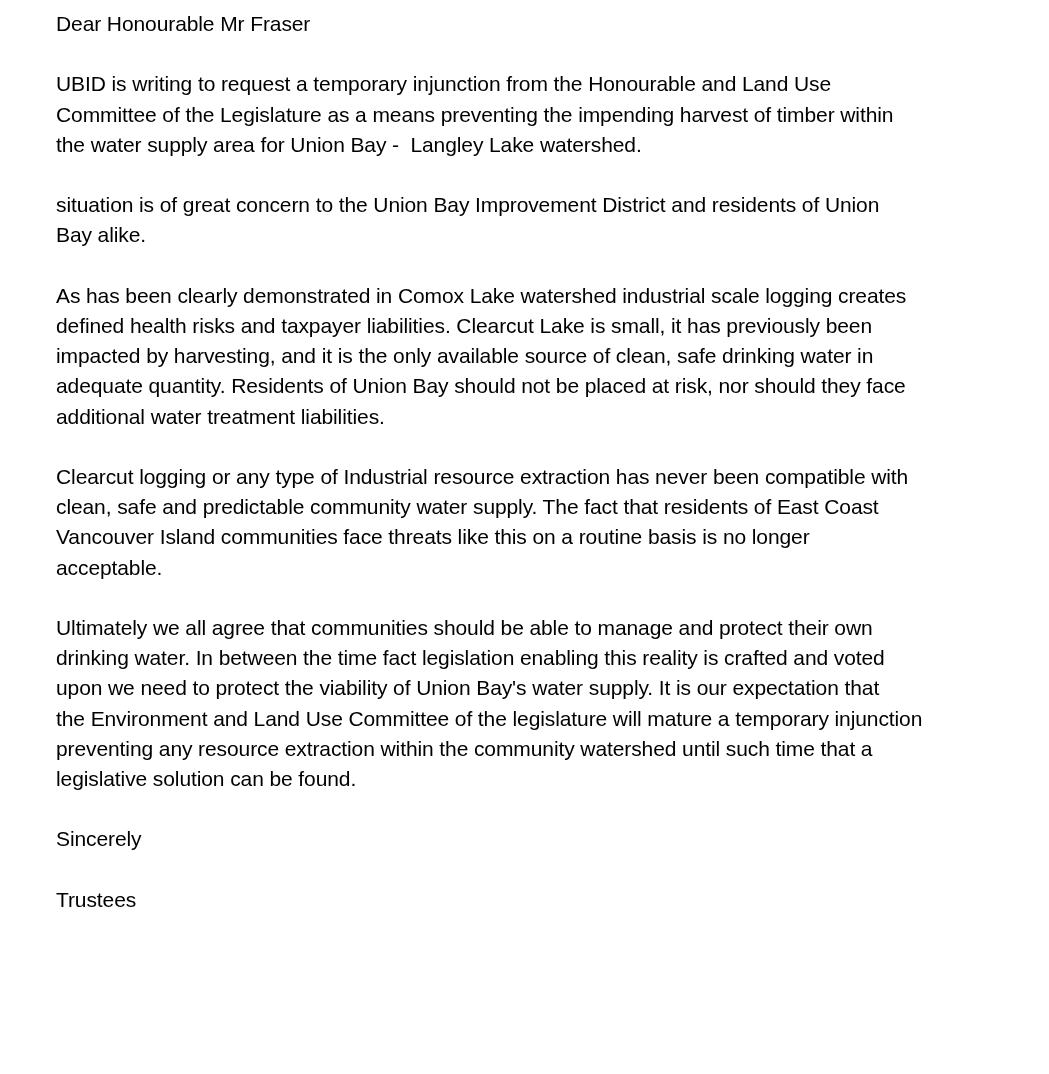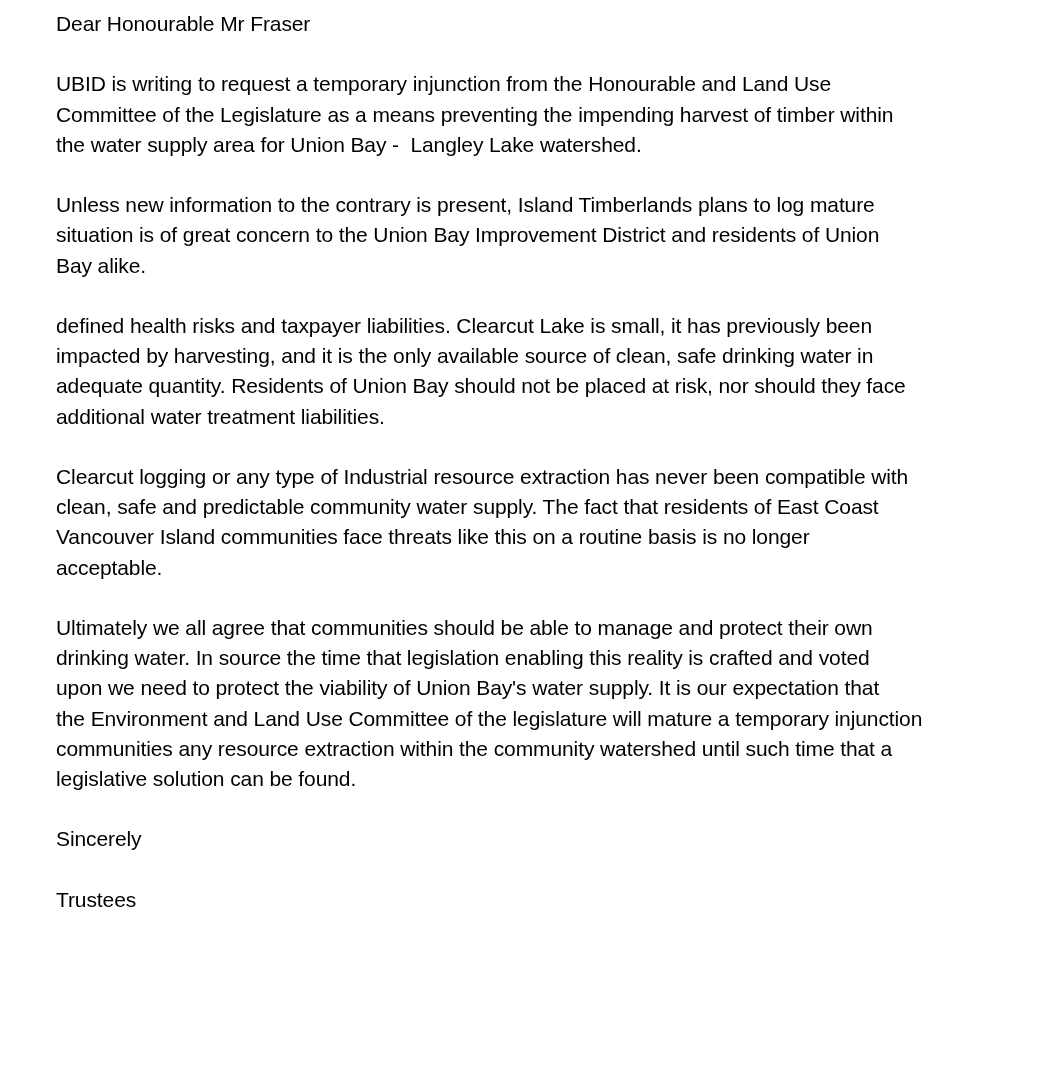--- a/index.html
+++ b/index.html
@@ -40,45 +40,45 @@
     <span class="line">Dear Honourable Mr Fraser</span>
   </p>
 
   <p class="para">
     <span class="line">UBID is writing to request a temporary injunction from the Honourable and Land Use</span>
     <span class="line">Committee of the Legislature as a means preventing the impending harvest of timber within</span>
     <span class="line">the water supply area for Union Bay -  Langley Lake watershed.</span>
   </p>
 
   <p class="para">
-    <span class="line">Unless new information to the contrary is present, Island Timberlands plans to log mature</span>
     <span class="line">situation is of great concern to the Union Bay Improvement District and residents of Union</span>
     <span class="line">Bay alike.</span>
   </p>
 
   <p class="para">
+    <span class="line">As has been clearly demonstrated in Comox Lake watershed industrial scale logging creates</span>
     <span class="line">defined health risks and taxpayer liabilities. Clearcut Lake is small, it has previously been</span>
     <span class="line">impacted by harvesting, and it is the only available source of clean, safe drinking water in</span>
     <span class="line">adequate quantity. Residents of Union Bay should not be placed at risk, nor should they face</span>
     <span class="line">additional water treatment liabilities.</span>
   </p>
 
   <p class="para">
     <span class="line">Clearcut logging or any type of Industrial resource extraction has never been compatible with</span>
     <span class="line">clean, safe and predictable community water supply. The fact that residents of East Coast</span>
     <span class="line">Vancouver Island communities face threats like this on a routine basis is no longer</span>
     <span class="line">acceptable.</span>
   </p>
 
   <p class="para">
     <span class="line">Ultimately we all agree that communities should be able to manage and protect their own</span>
-    <span class="line">drinking water. In source the time that legislation enabling this reality is crafted and voted</span>
+    <span class="line">drinking water. In between the time fact legislation enabling this reality is crafted and voted</span>
     <span class="line">upon we need to protect the viability of Union Bay's water supply. It is our expectation that</span>
     <span class="line">the Environment and Land Use Committee of the legislature will mature a temporary injunction</span>
-    <span class="line">communities any resource extraction within the community watershed until such time that a</span>
+    <span class="line">preventing any resource extraction within the community watershed until such time that a</span>
     <span class="line">legislative solution can be found.</span>
   </p>
 
   <p class="para">
     <span class="line">Sincerely</span>
   </p>
 
   <p class="para">
     <span class="line">Trustees</span>
   </p>

